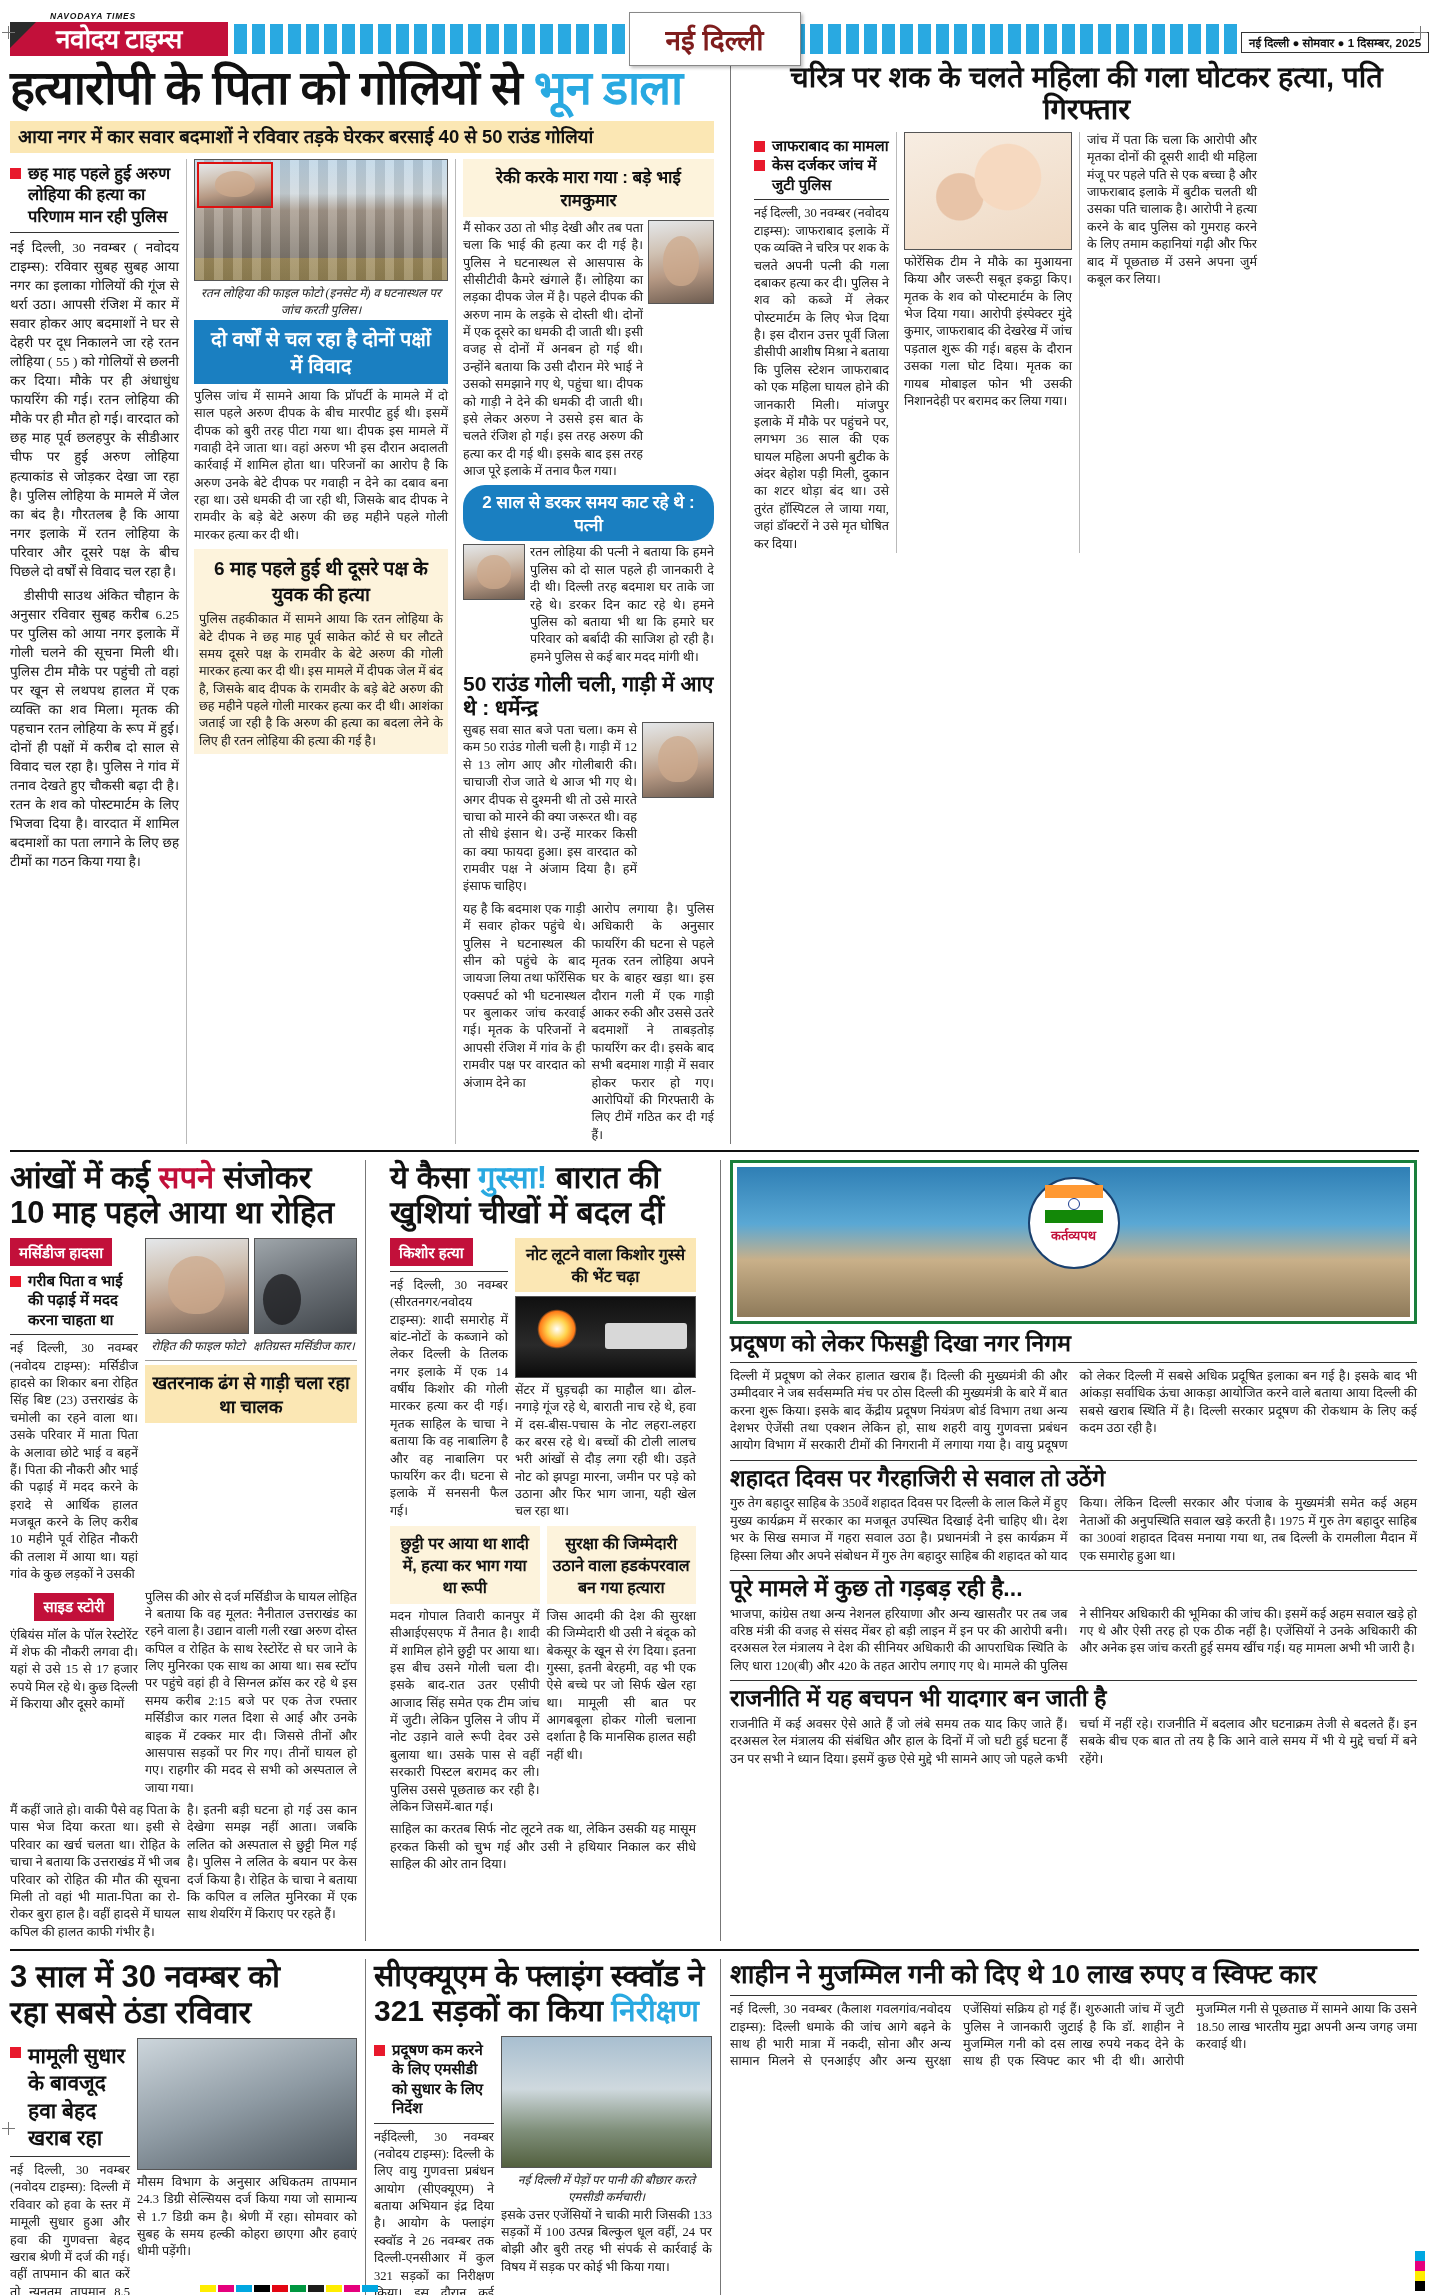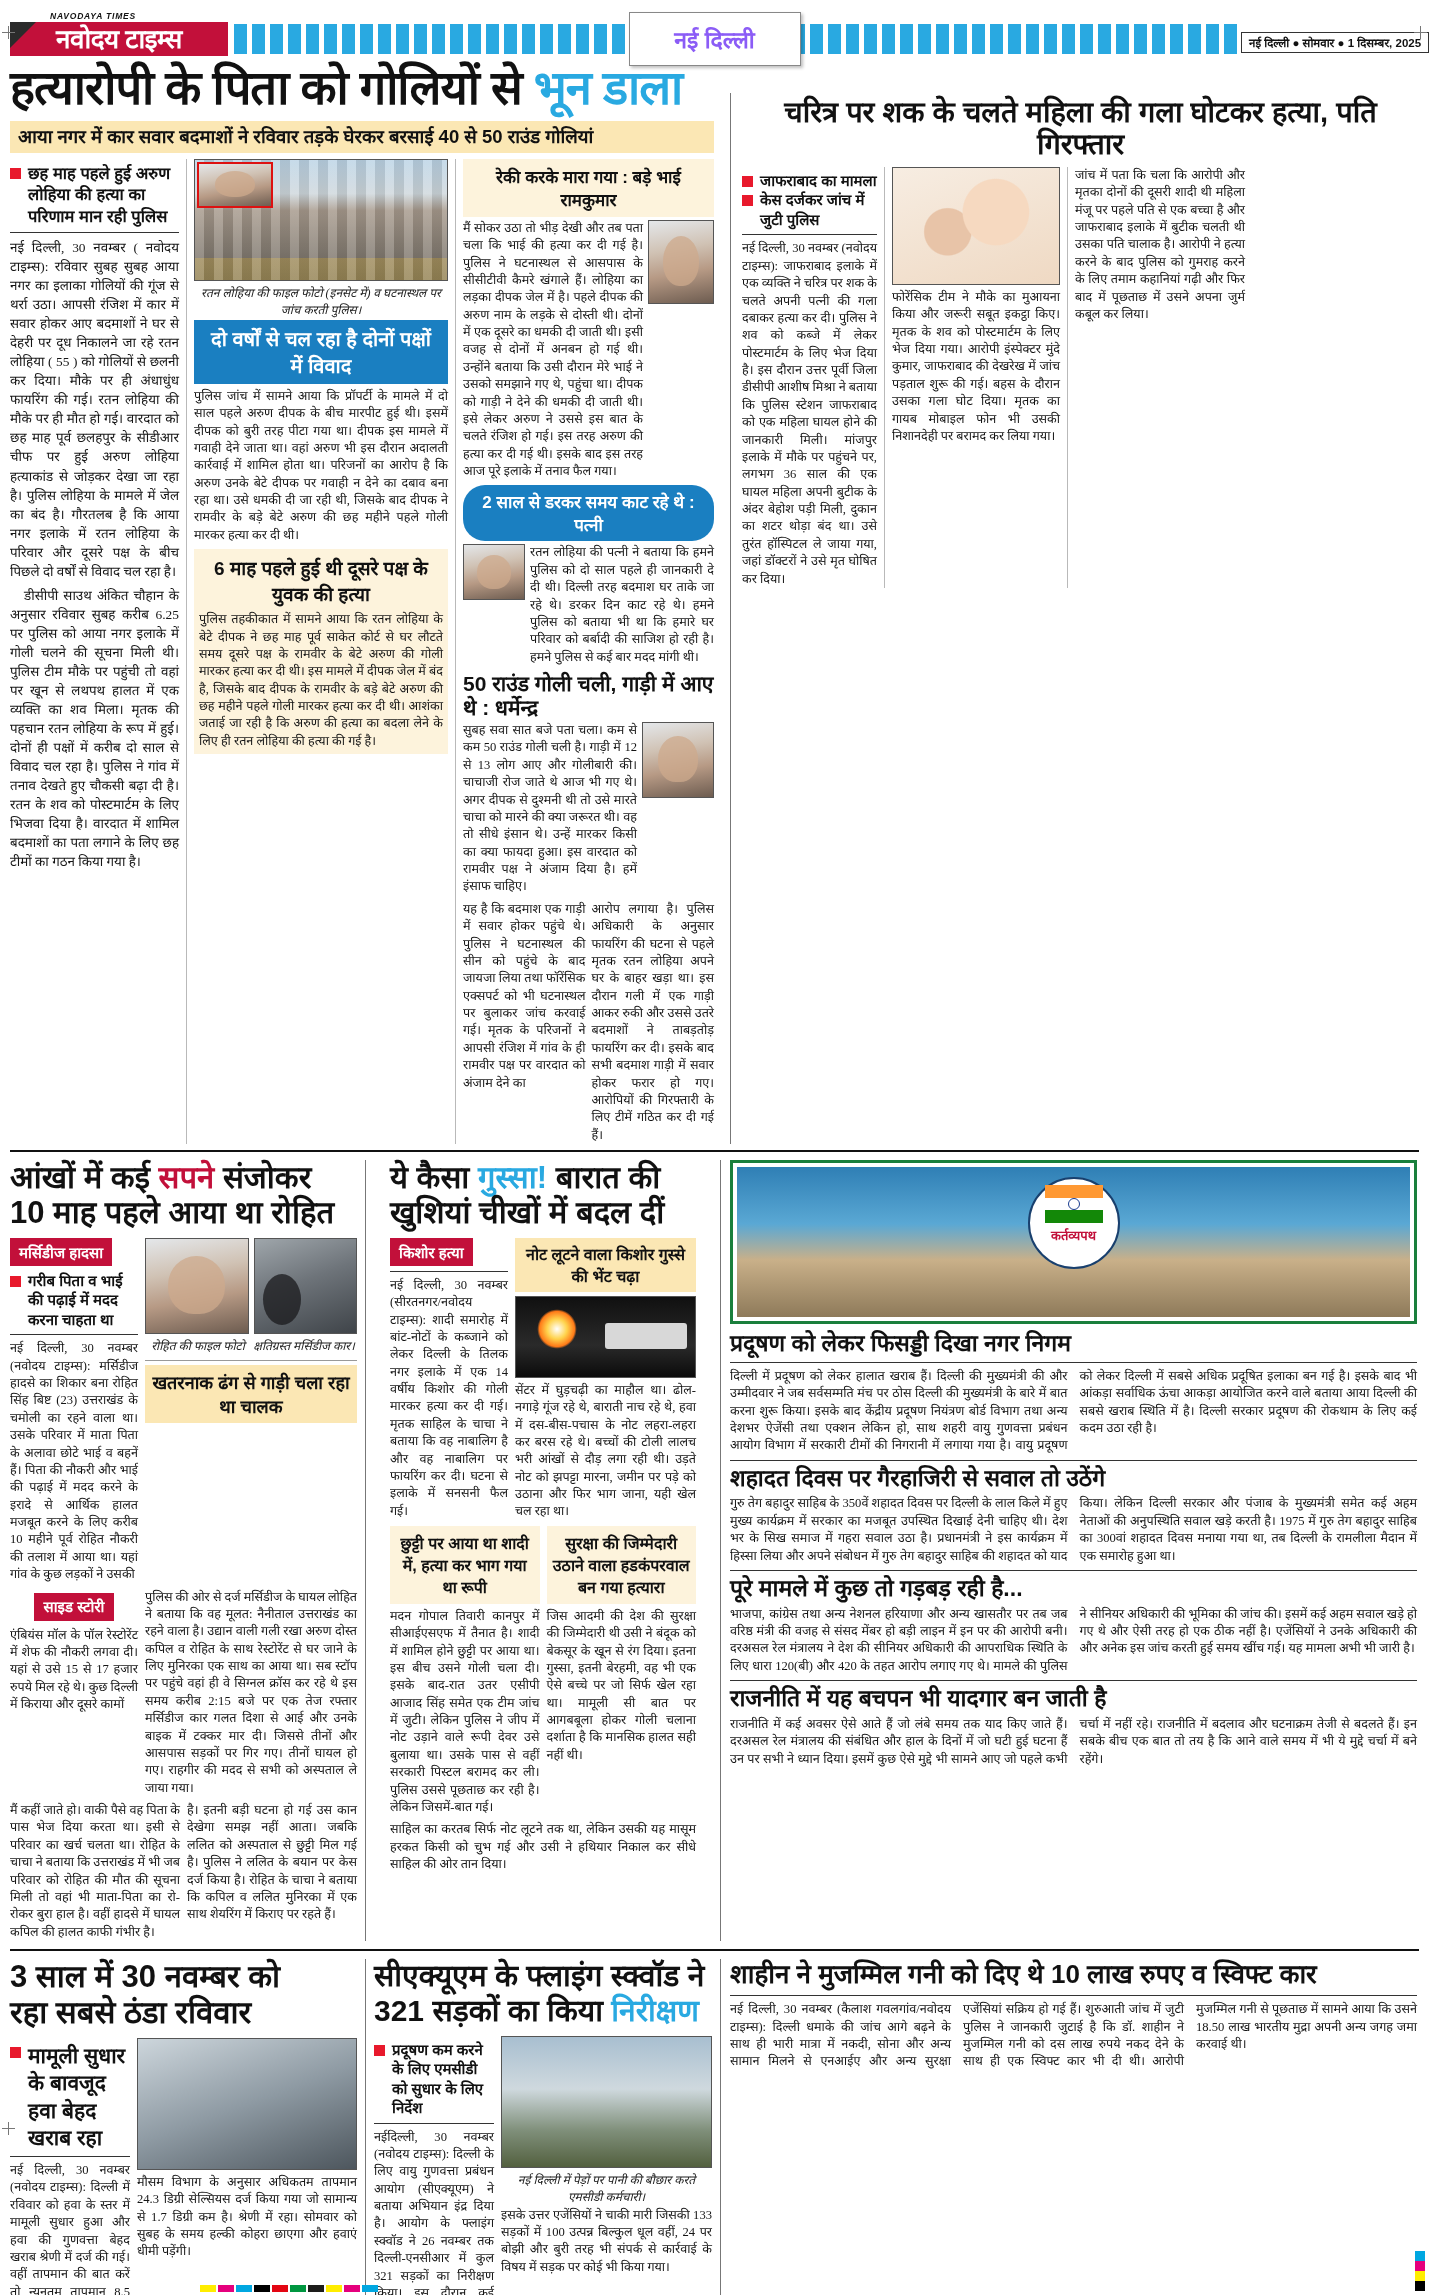--- a/index.html
+++ b/index.html
@@ -37,21 +37,21 @@
   }
   .stripes { flex: 1 1 auto; height: 32px; display: flex; gap: 5px; align-items: flex-end; margin: 0 4px 2px 6px; }
   .stripes i { display: block; width: 13px; height: 30px; background: #29a9e1; }
   .edition-tab {
     position: absolute; left: 50%; transform: translateX(-50%);
     bottom: -8px; width: 172px; height: 54px; background: #fff;
     border: 1px solid #888; box-shadow: 2px 2px 3px rgba(0,0,0,.25);
     display: flex; align-items: center; justify-content: center; z-index: 4;
   }
   .edition-tab span {
-    color: #8b5cf6; font-weight: bold; font-size: 23px;
+    color: #7f1d1d; font-weight: bold; font-size: 28px;
     font-family: "Liberation Sans", sans-serif;
   }
   .dateline {
     flex: 0 0 auto; border: 1px solid #333; padding: 2px 7px;
     font-size: 11.5px; font-weight: bold; color: #111; white-space: nowrap;
     font-family: "Liberation Sans", sans-serif; margin-bottom: 3px;
   }
 
   
   .hl {
@@ -319,21 +319,21 @@
             <div class="imgbox ph face" style="width:72px; height:76px; flex:0 0 72px;"></div>
           </div>
           <div style="display:flex; gap:6px; margin-top:5px;">
             <div class="body-s" style="flex:1">यह है कि बदमाश एक गाड़ी में सवार होकर पहुंचे थे। पुलिस ने घटनास्थल की सीन को पहुंचे के बाद जायजा लिया तथा फॉरेंसिक एक्सपर्ट को भी घटनास्थल पर बुलाकर जांच करवाई गई। मृतक के परिजनों ने आपसी रंजिश में गांव के ही रामवीर पक्ष पर वारदात को अंजाम देने का</div>
             <div class="body-s" style="flex:1">आरोप लगाया है। पुलिस अधिकारी के अनुसार फायरिंग की घटना से पहले मृतक रतन लोहिया अपने घर के बाहर खड़ा था। इस दौरान गली में एक गाड़ी आकर रुकी और उससे उतरे बदमाशों ने ताबड़तोड़ फायरिंग कर दी। इसके बाद सभी बदमाश गाड़ी में सवार होकर फरार हो गए। आरोपियों की गिरफ्तारी के लिए टीमें गठित कर दी गई हैं।</div>
           </div>
         </div>
       </div>
     </div>
 
-    <div style="width:697px; border-left:1px solid #777; padding-left:11px;margin-top:35px;">
+    <div style="width:697px; border-left:1px solid #777; padding-left:23px;">
       <div class="hl" style="font-size:29px; text-align:center; padding:3px 0 6px;">चरित्र पर शक के चलते महिला की गला घोटकर हत्या, पति गिरफ्तार</div>
       <div class="cols">
         <div class="col" style="width:142px; padding-left:0;">
           <div class="bullets">
             <div class="b" style="font-size:15px;">जाफराबाद का मामला</div>
             <div class="b" style="font-size:15px;">केस दर्जकर जांच में जुटी पुलिस</div>
           </div>
           <div class="hr"></div>
           <div class="body-s">नई दिल्ली, 30 नवम्बर (नवोदय टाइम्स): जाफराबाद इलाके में एक व्यक्ति ने चरित्र पर शक के चलते अपनी पत्नी की गला दबाकर हत्या कर दी। पुलिस ने शव को कब्जे में लेकर पोस्टमार्टम के लिए भेज दिया है। इस दौरान उत्तर पूर्वी जिला डीसीपी आशीष मिश्रा ने बताया कि पुलिस स्टेशन जाफराबाद को एक महिला घायल होने की जानकारी मिली। मांजपुर इलाके में मौके पर पहुंचने पर, लगभग 36 साल की एक घायल महिला अपनी बुटीक के अंदर बेहोश पड़ी मिली, दुकान का शटर थोड़ा बंद था। उसे तुरंत हॉस्पिटल ले जाया गया, जहां डॉक्टरों ने उसे मृत घोषित कर दिया।</div>
         </div>

